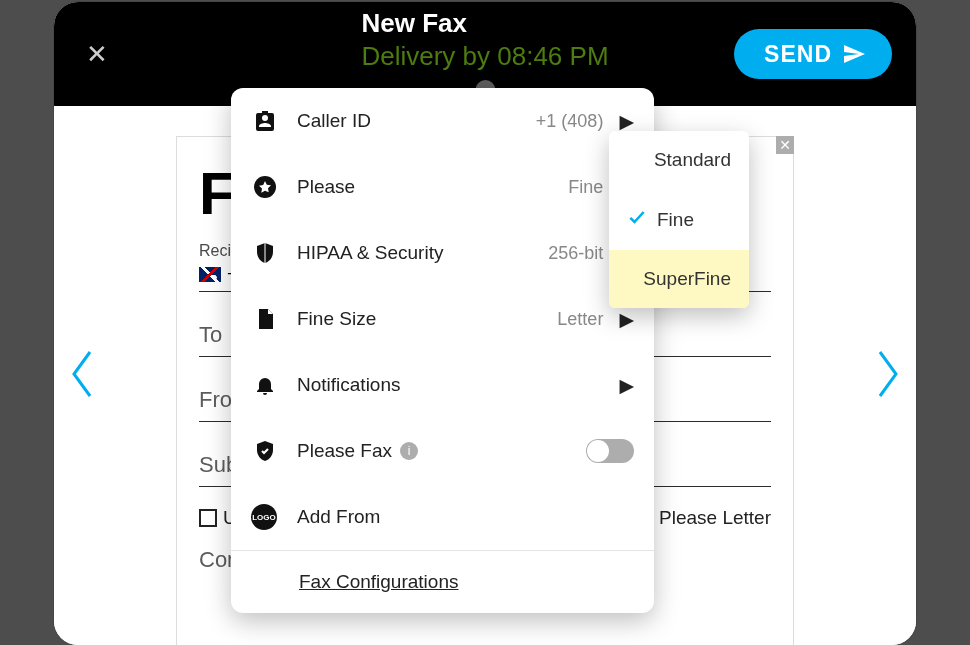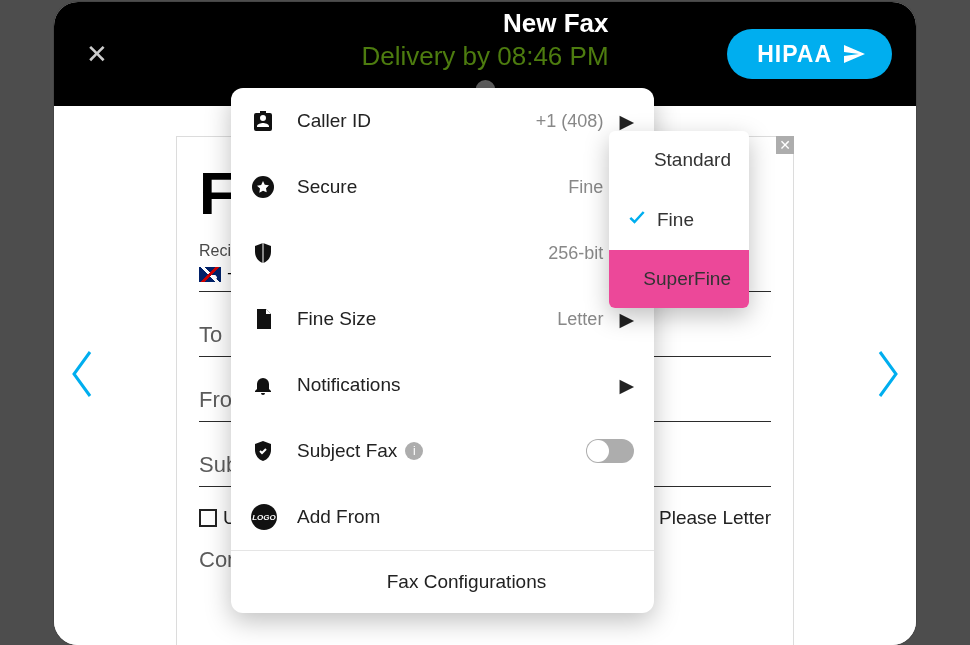--- a/index.html
+++ b/index.html
@@ -31,21 +31,21 @@
     font-size: 26px;
     line-height: 1;
     cursor: pointer;
     padding: 8px;
     user-select: none;
   }
   .header-center {
     position: absolute;
     left: 50%;
     transform: translateX(-50%);
-    text-align: right;
+    text-align: left;
     color: #fff;
   }
   .header-title { font-size: 26px; font-weight: 700; }
   .header-sub { font-size: 26px; color: #4d7c0f; margin-top: 2px; display: flex; align-items: center; justify-content: center; gap: 8px; flex-direction: column; }
   .vert-dots {
     width: 20px; height: 20px; border-radius: 50%; background: #5e5e5e;
     display: inline-flex; align-items: center; justify-content: center;
     cursor: pointer;
   }
   .vert-dots span { display: block; width: 3px; height: 3px; background: #fff; border-radius: 50%; margin: 1px 0; }
@@ -143,21 +143,21 @@
     z-index: 30;
   }
   .settings-row {
     display: flex;
     align-items: center;
     padding: 20px 20px;
     font-size: 19px;
     color: #222;
     cursor: pointer;
   }
-  .settings-row .icon-slot { width: 26px; height: 26px; margin-right: 20px; display:flex; align-items:center; justify-content:flex-start;font-style:italic; }
+  .settings-row .icon-slot { width: 26px; height: 26px; margin-right: 20px; display:flex; align-items:center; justify-content:flex-end; }
   .settings-row .icon-slot svg { width: 24px; height: 24px; fill: #111; }
   .settings-row .label { flex: 0 0 auto; }
   .settings-row .value { margin-left: auto; color: #888; font-size: 18px; margin-right: 16px; }
   .settings-row .chev { color: #222; }
 
   .info-dot {
     width: 18px; height: 18px; border-radius: 50%; background: #adadad; color: #fff;
     font-size: 12px; display: inline-flex; align-items: center; justify-content: center; margin-left: 8px;
   }
   .switch {
@@ -165,21 +165,21 @@
     width: 48px; height: 24px; border-radius: 12px; background: #adadad; position: relative;
   }
   .switch::after {
     content:""; position:absolute; left:1px; top:1px; width:22px; height:22px; border-radius:50%; background:#fff;
   }
   .logo-dot {
     width: 26px; height: 26px; border-radius: 50%; background: #111; color:#fff; font-size:8px; font-weight:700;
     display:flex; align-items:center; justify-content:center;
   }
   .settings-divider { border-top: 1px solid #e5e5e5; }
-  .settings-row.config { justify-content: center; padding-left: 68px; }
+  .settings-row.config { justify-content: flex-start; padding-left: 68px; text-decoration: underline; }
 
   
   .submenu {
     position: absolute;
     left: 555px;
     top: 25px;
     width: 140px;
     background: #fff;
     border-radius: 6px;
     box-shadow: 0 8px 24px rgba(0,0,0,0.25);
@@ -187,21 +187,21 @@
     z-index: 40;
   }
   .submenu-item {
     display: flex;
     align-items: center;
     padding: 18px 18px;
     font-size: 19px;
     color: #333;
     cursor: pointer;
   }
-  .submenu-item.hover { background: #ec4899; }
+  .submenu-item.hover { background: #fef9c3; }
   .submenu-item .chk-slot { width: 22px; margin-right: 8px; }
   .submenu-item .chk-slot svg { width: 20px; height: 20px; stroke: #00aeef; stroke-width: 3; fill: none; }
 
 </style>
 </head>
 <body>
 
 <div class="window">
 
   <div class="header">
@@ -213,21 +213,21 @@
         <span class="vert-dots">
           <span class="col">
               <span></span>
               <span></span>
               <span></span>
             </span>
         </span>
       </div>
     </div>
     <button class="send-btn">
-      <span>HIPAA</span>
+      <span>SEND</span>
       <svg viewBox="0 0 24 24">
           <path d="M2 21l21-9L2 3v7l15 2-15 2v7z" fill="#fff"></path>
         </svg>
     </button>
   </div>
 
   <div class="body-area">
 
     <div class="nav-arrow nav-left">
       <svg viewBox="0 0 28 52">
@@ -277,32 +277,33 @@
         <span class="chev">▶</span>
       </div>
 
       <div class="settings-row">
         <span class="icon-slot">
           <svg viewBox="0 0 24 24">
               <circle cx="12" cy="12" r="11"></circle>
               <path d="M12 6l1.8 3.7 4.2.6-3 2.9.7 4.1L12 15.8l-3.7 1.9.7-4.1-3-2.9 4.2-.6z" fill="#fff"></path>
             </svg>
         </span>
-        <span class="label">Secure</span>
+        <span class="label">Please</span>
         <span class="value">Fine</span>
         <span class="chev">▶</span>
       </div>
 
       <div class="settings-row">
         <span class="icon-slot">
           <svg viewBox="0 0 24 24">
               <path d="M12 2l8 3v6c0 5-3.4 9.7-8 11-4.6-1.3-8-6-8-11V5l8-3z"></path>
               <path d="M12 2v20" stroke="#fff" stroke-width="1"></path>
             </svg>
         </span>
+        <span class="label">HIPAA &amp; Security</span>
         <span class="value">256-bit</span>
         <span class="chev">▶</span>
       </div>
 
       <div class="settings-row">
         <span class="icon-slot">
           <svg viewBox="0 0 24 24">
               <path d="M6 2h9l5 5v15H6z"></path>
               <path d="M15 2v5h5" fill="#fff"></path>
             </svg>
@@ -323,21 +324,21 @@
         <span class="chev">▶</span>
       </div>
 
       <div class="settings-row noarrow">
         <span class="icon-slot">
           <svg viewBox="0 0 24 24">
               <path d="M12 2l8 3v6c0 5-3.4 9.7-8 11-4.6-1.3-8-6-8-11V5l8-3z"></path>
               <path d="M9 12l2 2 4-4" stroke="#fff" stroke-width="2" fill="none"></path>
             </svg>
         </span>
-        <span class="label">Subject Fax</span>
+        <span class="label">Please Fax</span>
         <span class="info-dot">i</span>
         <span class="switch"></span>
       </div>
 
       <div class="settings-row noarrow">
         <span class="icon-slot">
           <span class="logo-dot">LOGO</span>
         </span>
         <span class="label">Add From</span>
       </div>

